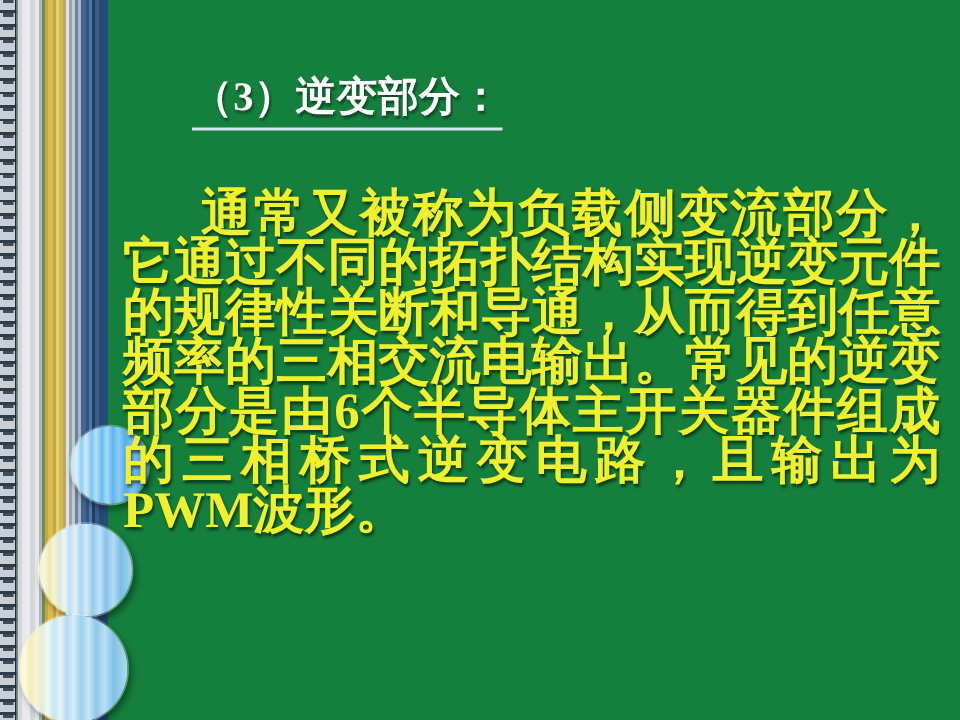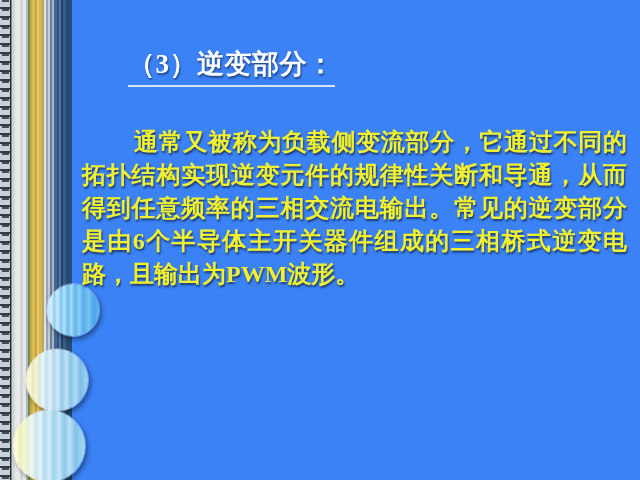--- a/index.html
+++ b/index.html
@@ -5,21 +5,21 @@
   html, body {
     margin: 0;
     padding: 0;
     background: #000;
   }
   #slide {
     position: relative;
     width: 640px;
     height: 480px;
     overflow: hidden;
-    background: #3b82f6;
+    background: #15803d;
     font-family: "Liberation Serif", "DejaVu Serif", serif;
     -webkit-font-smoothing: antialiased;
   }
 
   
   #left-band {
     position: absolute;
     left: 0;
     top: 0;
     width: 72px;
@@ -185,21 +185,21 @@
   }
 
   #body-wrap {
     position: absolute;
     left: 10px;
     top: 126px;
     width: 545px;
   }
   #body-text {
     color: #f0f02e;
-    font-size: 24px;
+    font-size: 34px;
     font-weight: bold;
     line-height: 33px;
     letter-spacing: 0px;
     text-align: justify;
     text-indent: 52px;
     text-shadow: 1px 2px 2px rgba(0,0,0,0.55);
     margin: 0;
   }
 </style>
 </head>

